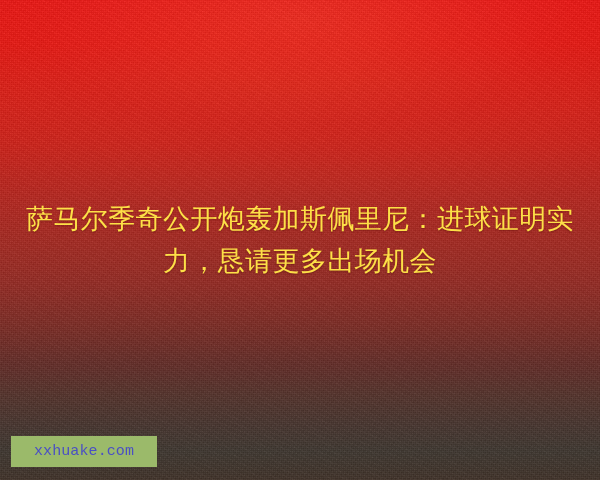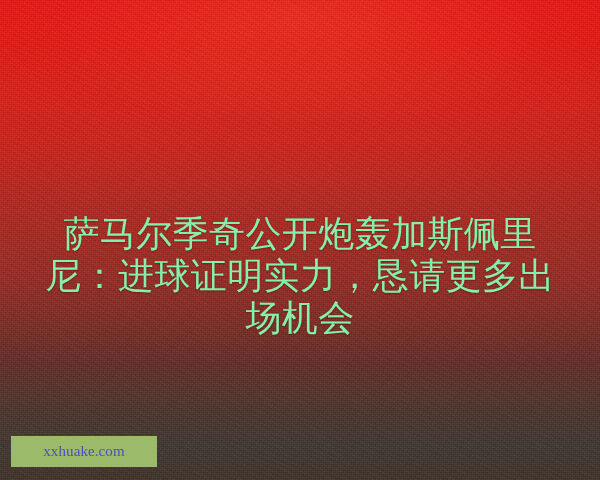--- a/index.html
+++ b/index.html
@@ -76,45 +76,45 @@
   .headline-wrap {
     position: absolute;
     left: 0;
     right: 0;
     top: 198px;
     padding: 0 22px;
     text-align: center;
     z-index: 4;
   }
   .headline {
-    margin: 15px;
-    font-size: 36px;
+    margin: 0;
+    font-size: 27px;
     line-height: 42px;
     font-weight: 400;
-    color: #86efac;
+    color: #fde047;
     letter-spacing: 0.4px;
     text-shadow: 0 1px 2px rgba(70,0,0,0.38);
     word-break: break-word;
   }
 
   
   .watermark {
     position: absolute;
     left: 11px;
     top: 436px;
     width: 146px;
     height: 31px;
     background: #9bba6a;
     display: flex;
     align-items: center;
     justify-content: center;
     z-index: 6;
   }
   .watermark-text {
-    font-family: Liberation Serif, serif;
+    font-family: Liberation Mono, monospace;
     font-size: 15px;
     line-height: 1;
     color: #4a4fc4;
     letter-spacing: 0.1px;
     white-space: nowrap;
   }
 </style>
 </head>
 <body>
 

